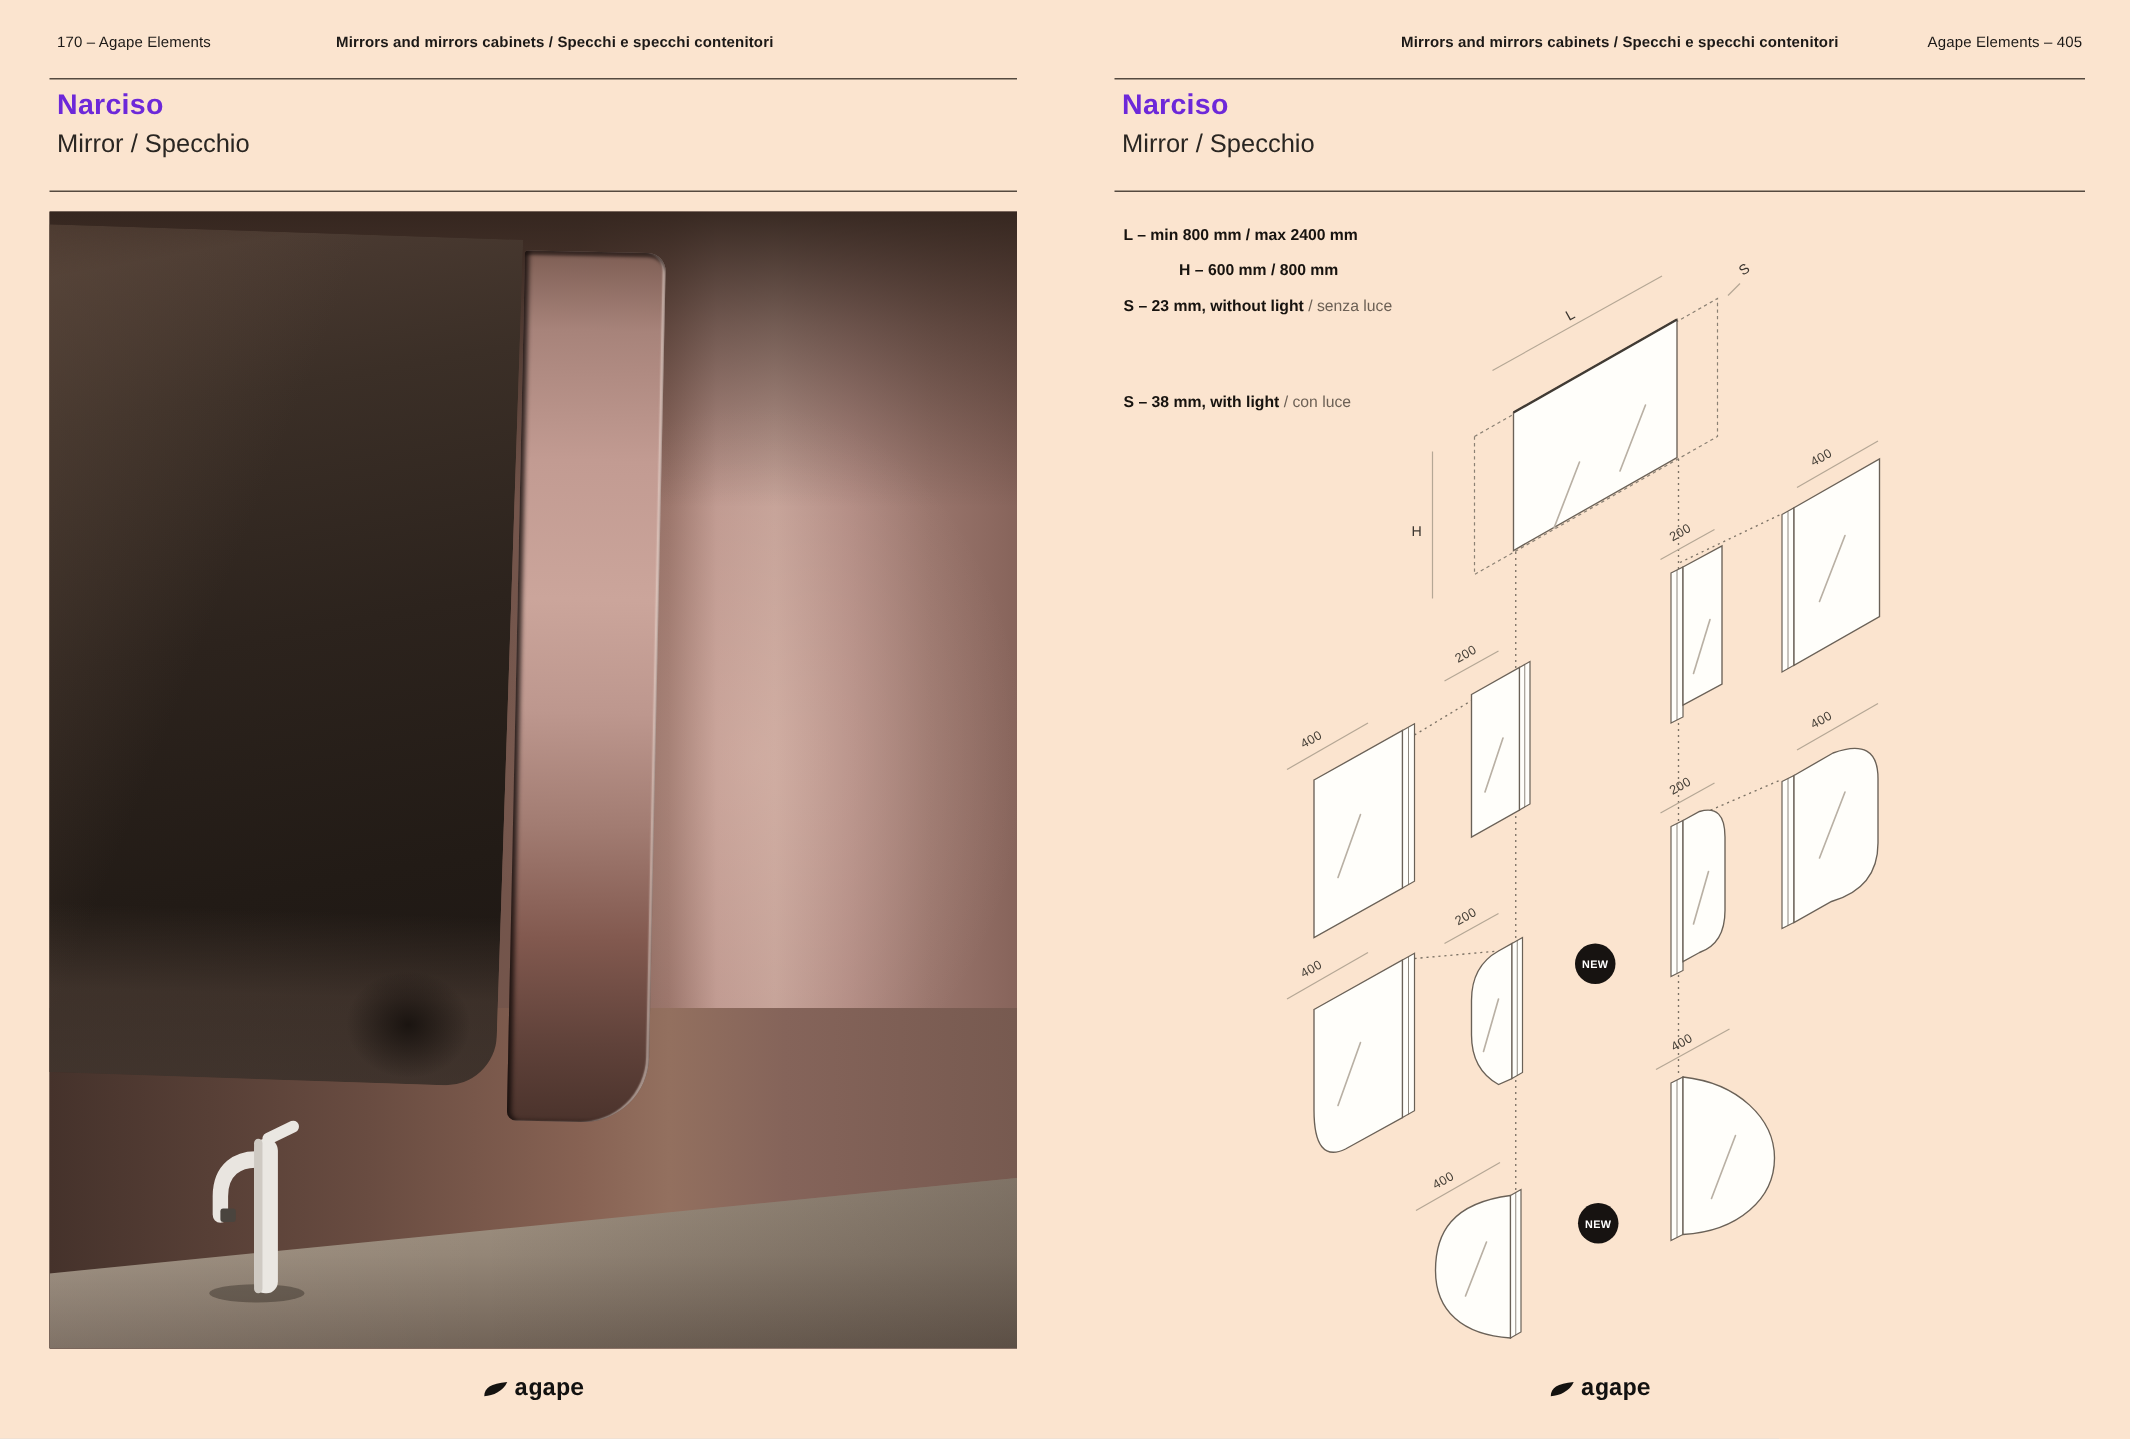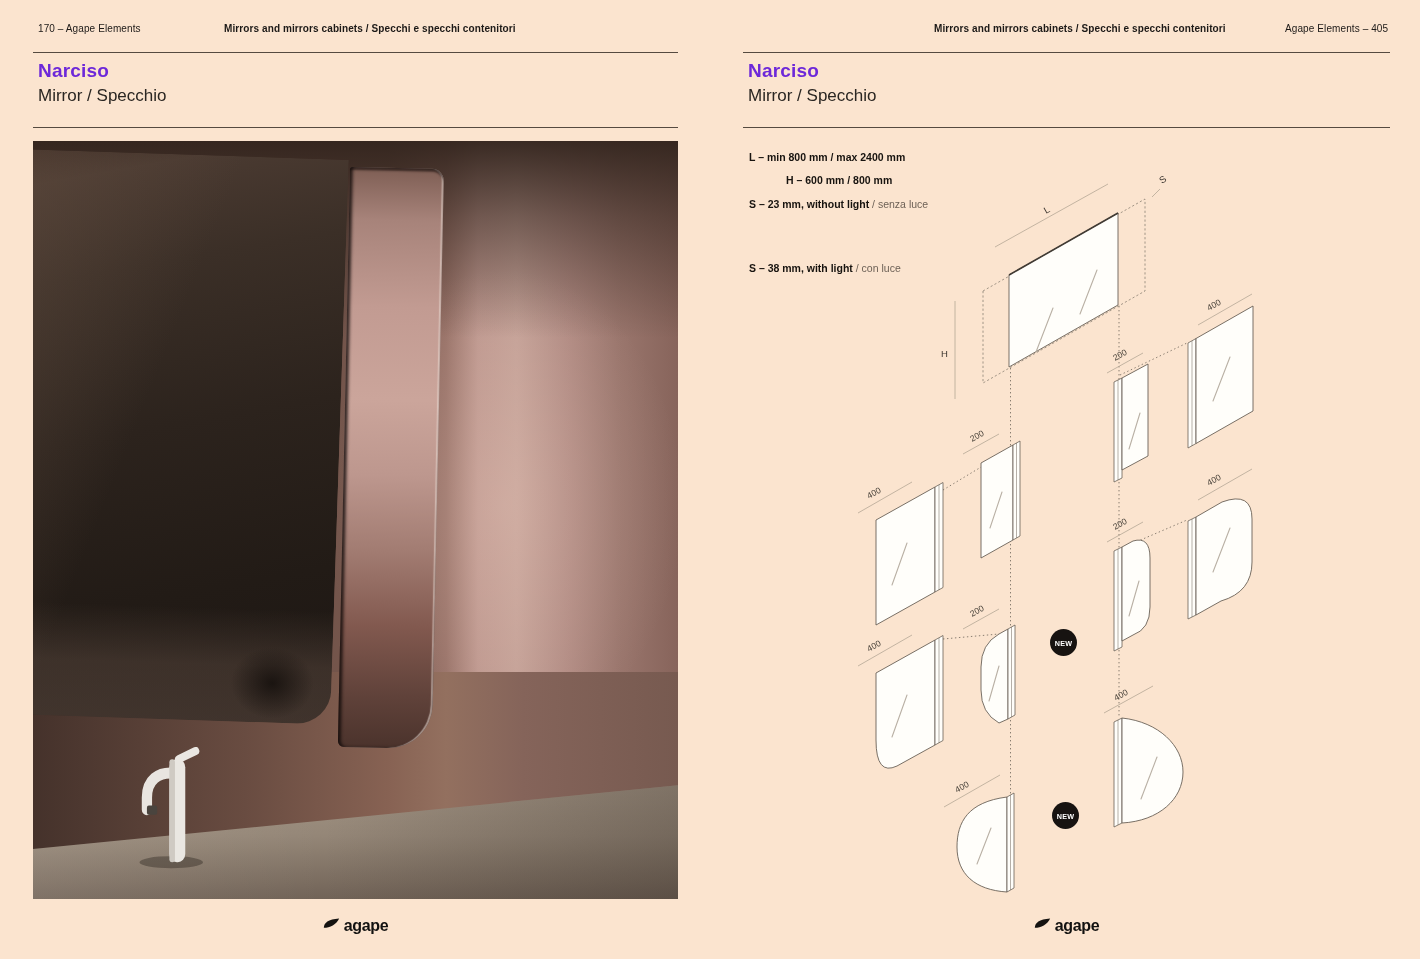--- a/index.html
+++ b/index.html
@@ -6,21 +6,21 @@
   #canvas{position:relative;width:1420px;height:959px;background:#fbe4cf;
           font-family:"Liberation Sans",sans-serif;overflow:hidden;}
   .abs{position:absolute;}
   .hdr-small{font-size:10px;color:#1c1917;letter-spacing:.1px;white-space:nowrap;}
   .hdr-bold{font-weight:bold;}
   .rule{position:absolute;height:1px;background:#554a40;}
   .title{font-size:19px;font-weight:bold;color:#6d28d9;letter-spacing:.2px;}
   .subtitle{font-size:17px;font-weight:normal;color:#2a2622;}
   .spec-line{font-size:10.5px;color:#17130f;font-weight:bold;white-space:nowrap;}
   .spec-light{font-weight:normal;color:#6d6156;}
-  .footer{display:flex;justify-content:center;align-items:flex-start;gap:4px;}
+  .footer{display:flex;justify-content:center;align-items:center;gap:4px;font-family:Liberation Mono, monospace;}
   .logo-text{font-weight:bold;font-size:16px;letter-spacing:-.3px;color:#121110;}
 
   
   .photo{position:absolute;left:33px;top:141px;width:645px;height:758px;overflow:hidden;background:#2a211d;}
   .ph-wall{position:absolute;inset:0;
      background:
        linear-gradient(to bottom, rgba(50,36,29,.95) 0%, rgba(50,36,29,.55) 10%, rgba(50,36,29,0) 26%),
        radial-gradient(ellipse 40% 45% at 73% 48%, rgba(255,221,206,.22), rgba(255,221,206,0) 70%),
        linear-gradient(to right,#6b4f46 0%,#75564c 55%,#977167 64%,#bd978e 69%,#c3a096 75%,#b08a82 83%,#99756c 91%,#87645b 100%);}
   .ph-wall-lower{position:absolute;left:0;right:0;top:70%;bottom:0;

